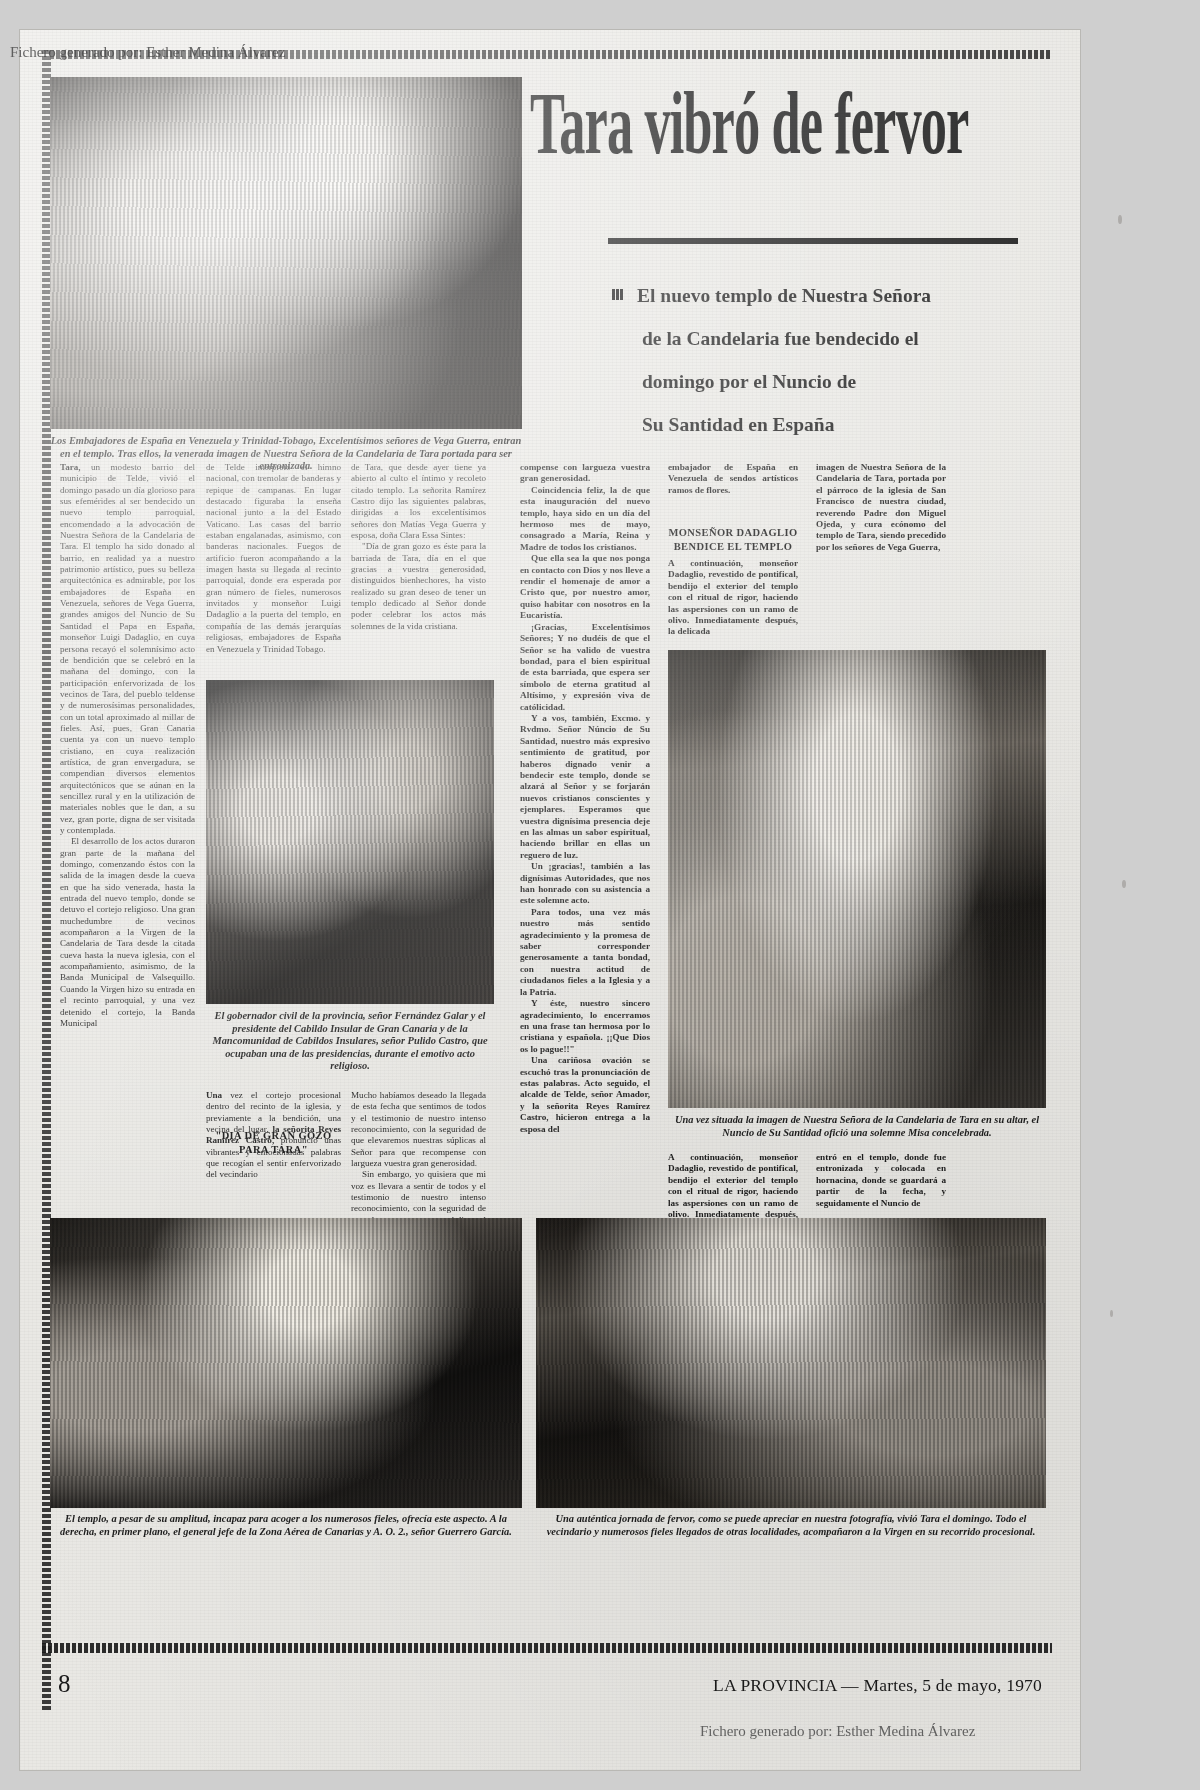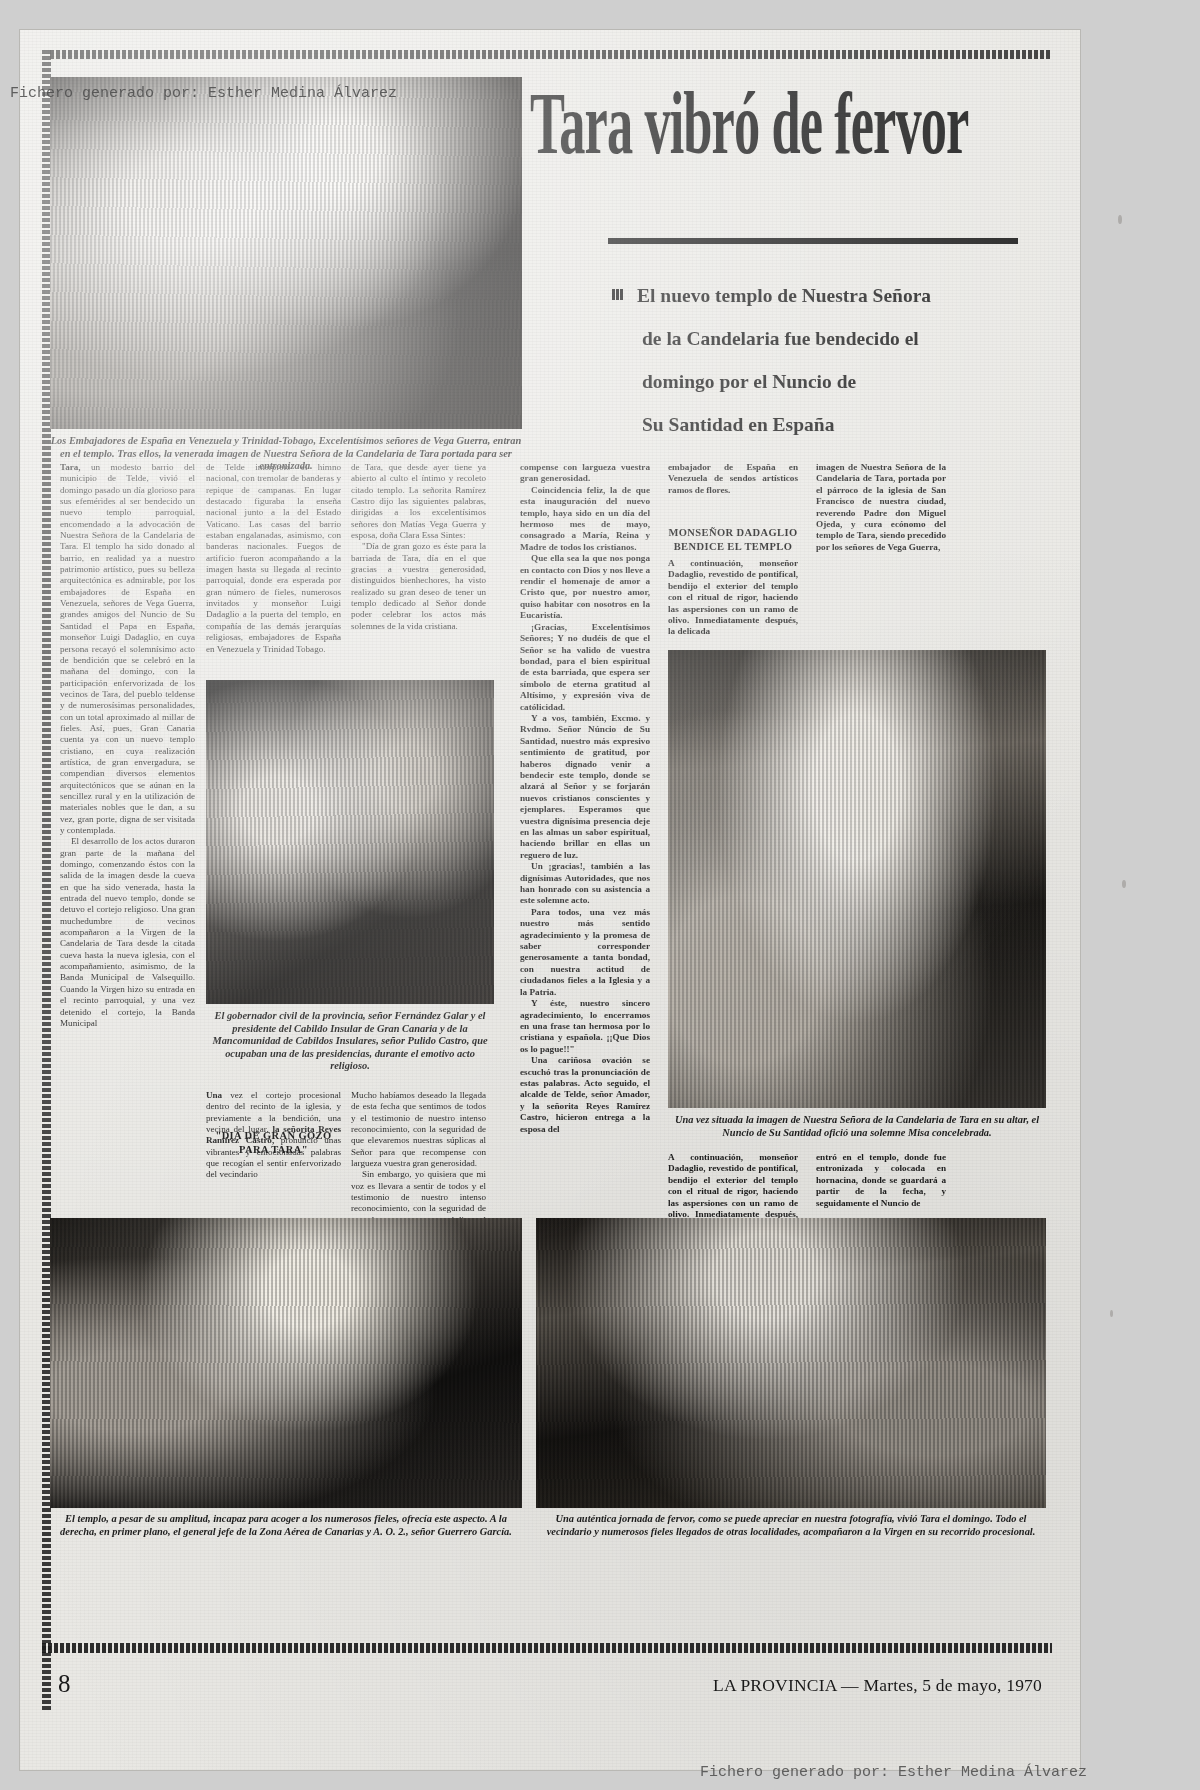--- a/index.html
+++ b/index.html
@@ -139,22 +139,22 @@
     position:absolute;left:38px;top:1640px;
     font-family:"Liberation Serif",serif;font-size:25px;color:#1a1a1a;
   }
   .footer-title{
     position:absolute;right:38px;top:1645px;
     font-family:"Liberation Serif",serif;font-size:17.5px;color:#1a1a1a;
     letter-spacing:.2px;white-space:nowrap;
   }
   .watermark{
     position:absolute;color:#4b4b4b;
-    font-family:Liberation Mono, monospace;font-size:15px;
-    opacity:.85;white-space:nowrap;margin-top:41px;
+    font-family:Liberation Serif, serif;font-size:15px;
+    opacity:.85;white-space:nowrap;
   }
   .wm-top{left:10px;top:44px;}
   .wm-bottom{left:700px;top:1723px;}
   .speck{position:absolute;background:#8d8a85;border-radius:50%;opacity:.5;}
 </style>
 </head>
 <body>
 
 <div class="page">
   <div class="sheet">

